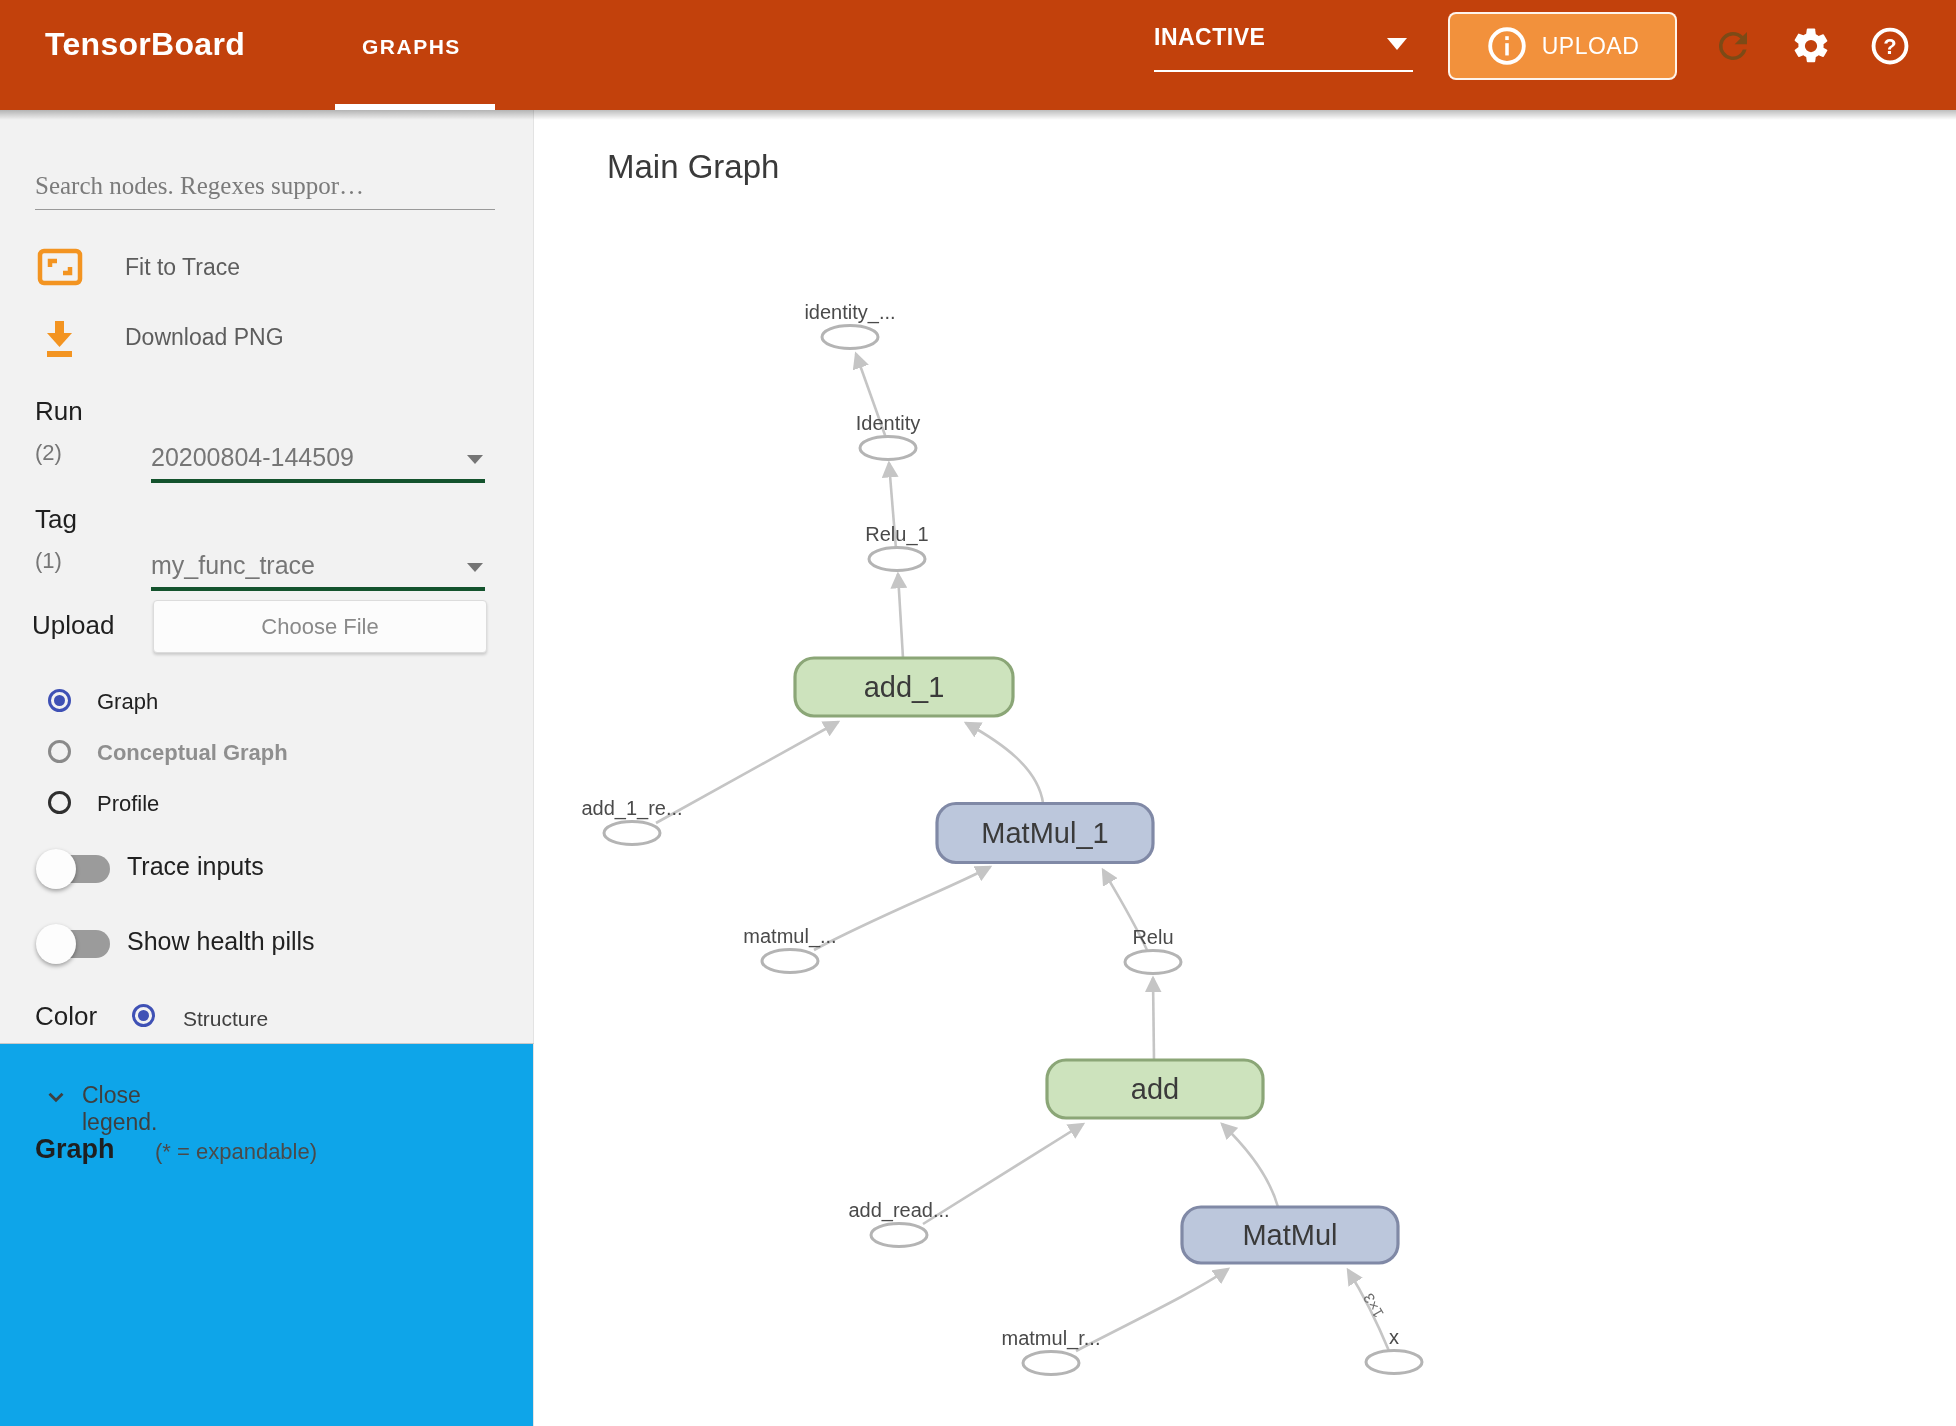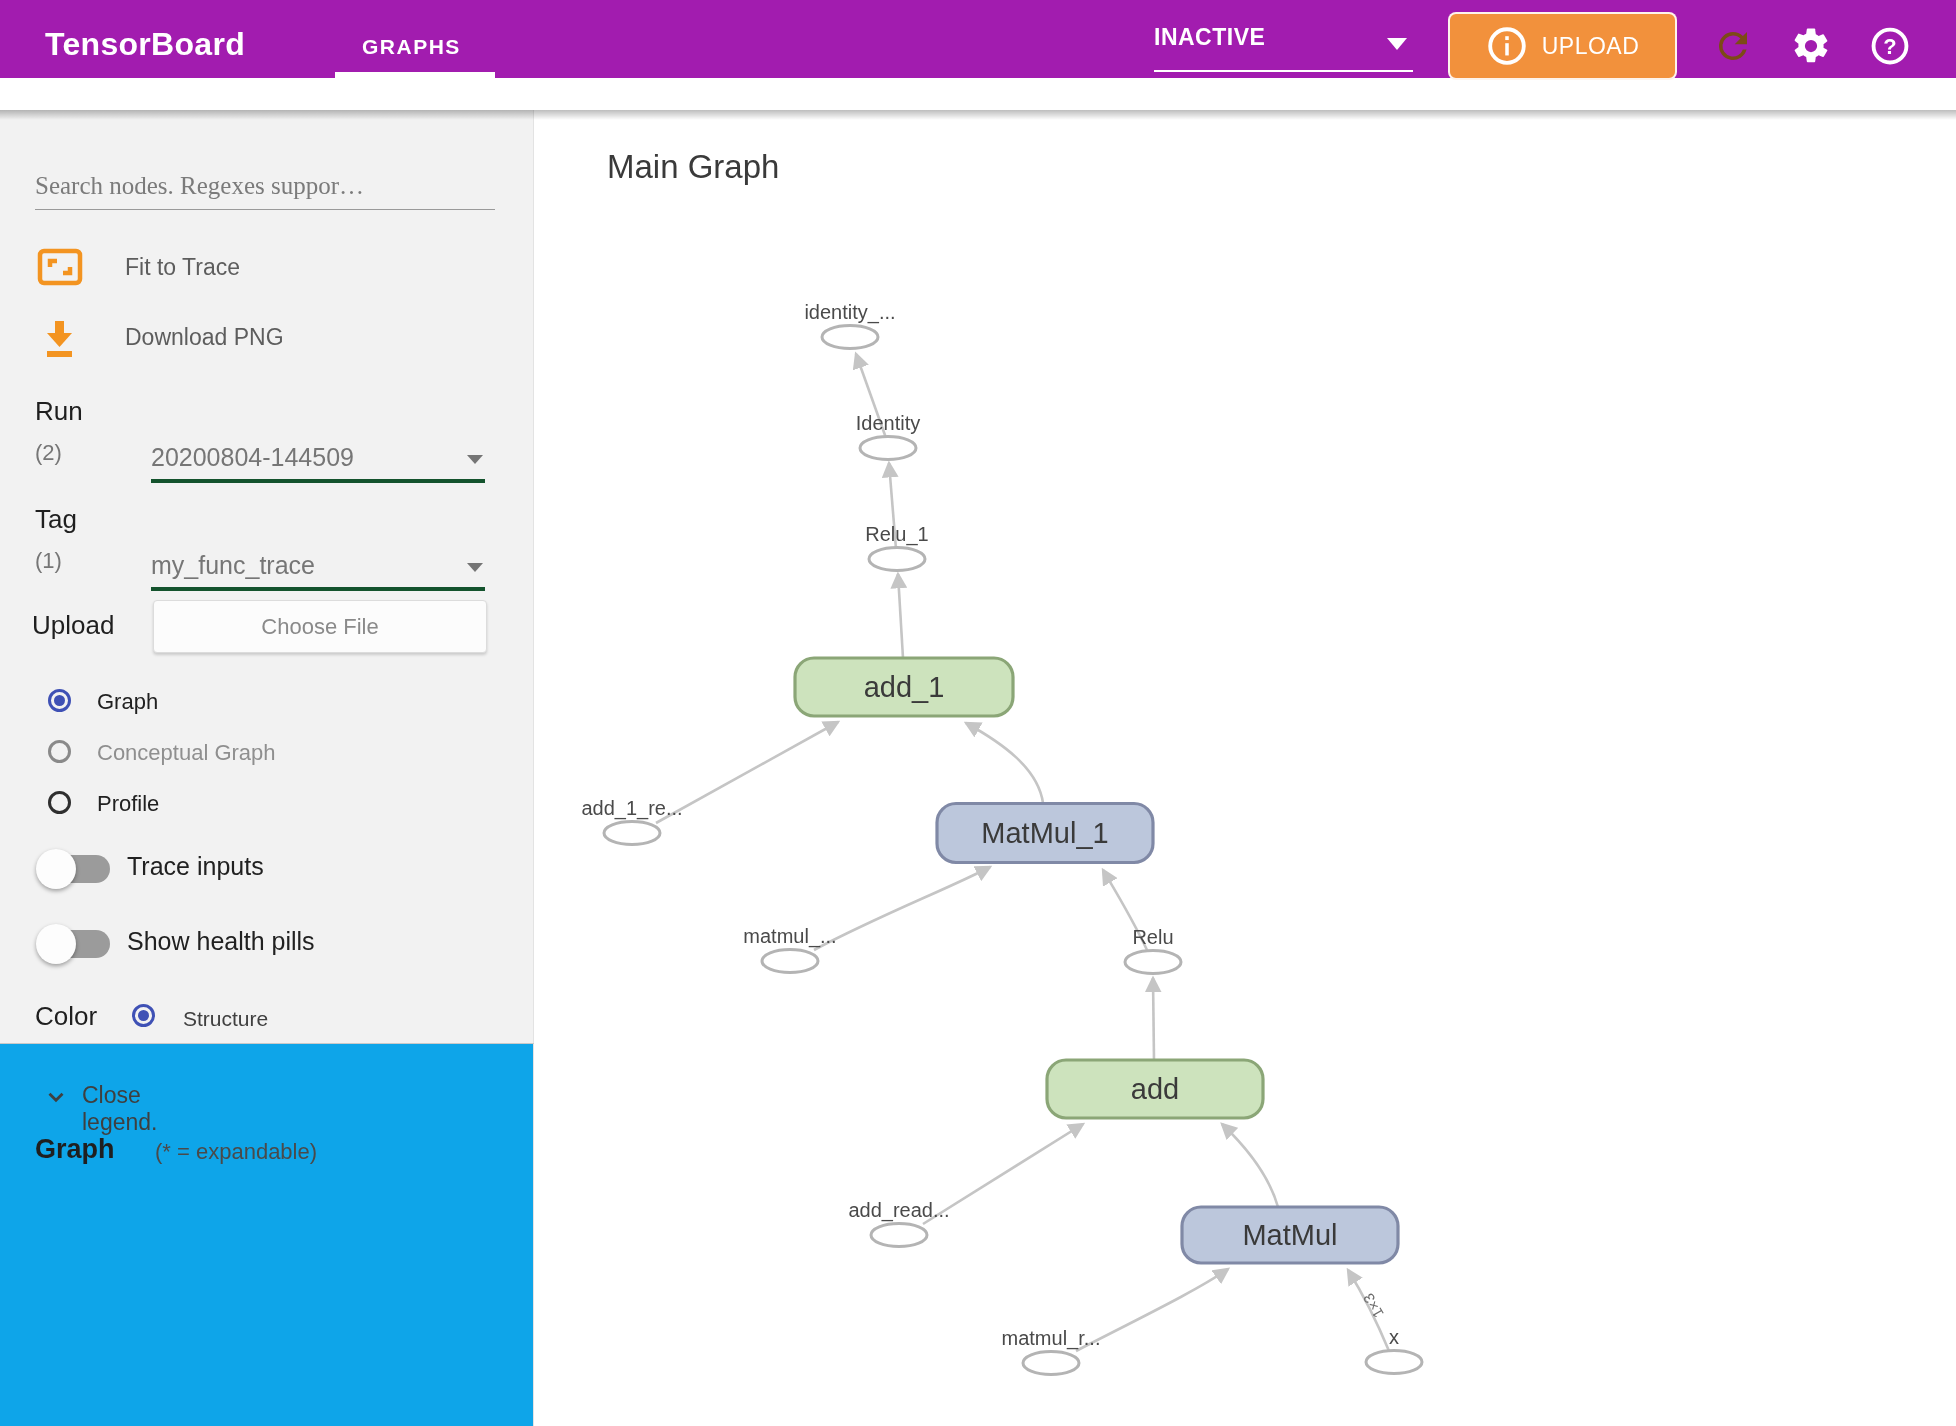--- a/index.html
+++ b/index.html
@@ -1,22 +1,22 @@
 <!DOCTYPE html>
 <html><head>
 <meta charset="utf-8">
 <style>
   * { margin:0; padding:0; box-sizing:border-box; }
   html,body { width:1956px; height:1426px; overflow:hidden; background:#fff;
               font-family:"Liberation Sans", sans-serif; }
   .app { position:relative; width:1956px; height:1426px; }
 
   
-  header { position:absolute; top:0; left:0; width:100%; height:78px;
-           background:#a21caf; z-index:10;padding-left:8px; }
+  header { position:absolute; top:0; left:0; width:100%; height:110px;
+           background:#c2410c; z-index:10;padding-left:8px; }
   .hdr-shadow { position:absolute; top:110px; left:0; width:100%; height:10px;
                 background:linear-gradient(rgba(0,0,0,.26), rgba(0,0,0,0)); z-index:9; }
   .logo { position:absolute; left:45px; top:26px; color:#fff; font-size:32px;
           font-weight:700; letter-spacing:.3px; }
   .tab { position:absolute; left:362px; top:35px; color:#fff; font-size:21px;
          font-weight:700; letter-spacing:1.5px; }
   .tab-indicator { position:absolute; left:335px; bottom:0; width:160px; height:6px;
                    background:#fff; }
   .status-select { position:absolute; left:1154px; top:24px; width:259px; height:50px; cursor:pointer; }
   .status-select .val { color:#fff; font-size:23px; font-weight:700; letter-spacing:.5px; }
@@ -54,21 +54,21 @@
                 box-shadow:0 2px 3px rgba(0,0,0,.16); font-size:22px; color:#8a8a8a;
                 display:flex; align-items:center; justify-content:center; cursor:pointer; }
   .radio-row { position:absolute; left:0; width:534px; height:30px; cursor:pointer; }
   .radio { position:absolute; left:48px; top:2px; width:23px; height:23px; border-radius:50%;
            border:3px solid #8a8a8a; background:transparent; }
   .radio.dark { border-color:#2f2f2f; }
   .radio.sel { border-color:#3f51b5; }
   .radio.sel::after { content:''; position:absolute; left:3px; top:3px; width:11px; height:11px;
                       border-radius:50%; background:#3f51b5; }
   .radio-row .lbl { position:absolute; left:97px; top:2px; font-size:22px; color:#212121; }
-  .lbl-muted { color:#8f8f8f !important; }
+  .lbl-muted { color:#8f8f8f !important;font-weight:bold; }
   .toggle-row { position:absolute; left:0; width:534px; height:46px; cursor:pointer; }
   .tg-track { position:absolute; left:43px; top:9px; width:67px; height:28px;
               border-radius:14px; background:#9b9b9b; }
   .tg-knob { position:absolute; left:36px; top:3px; width:40px; height:40px; border-radius:50%;
              background:#fdfdfd; box-shadow:0 2px 4px rgba(0,0,0,.35); }
   .toggle-row .lbl { position:absolute; left:127px; top:6px; font-size:25px; color:#212121; }
   .color-row { position:absolute; left:0; width:534px; }
   .divider { position:absolute; left:0; top:933px; width:534px; height:1px; background:#c9c9c9; }
   .legend { position:absolute; left:0; top:934px; width:533px; height:382px; background:#0ea5e9; }
   .legend-close { position:absolute; left:43px; top:38px; height:28px; cursor:pointer; }

